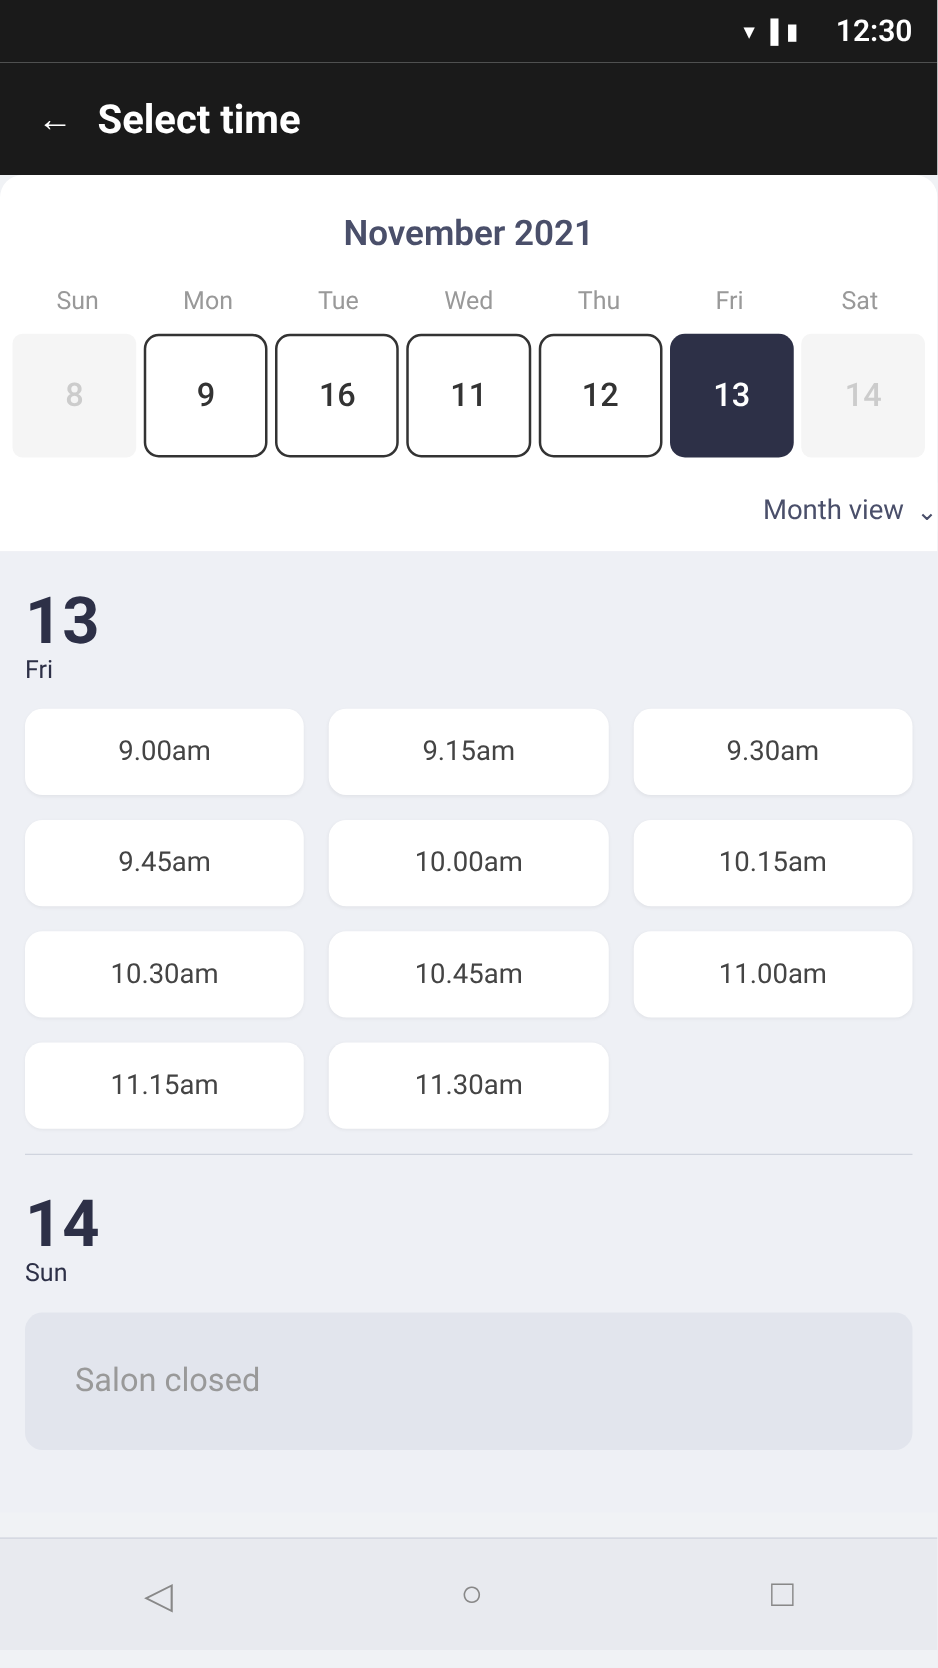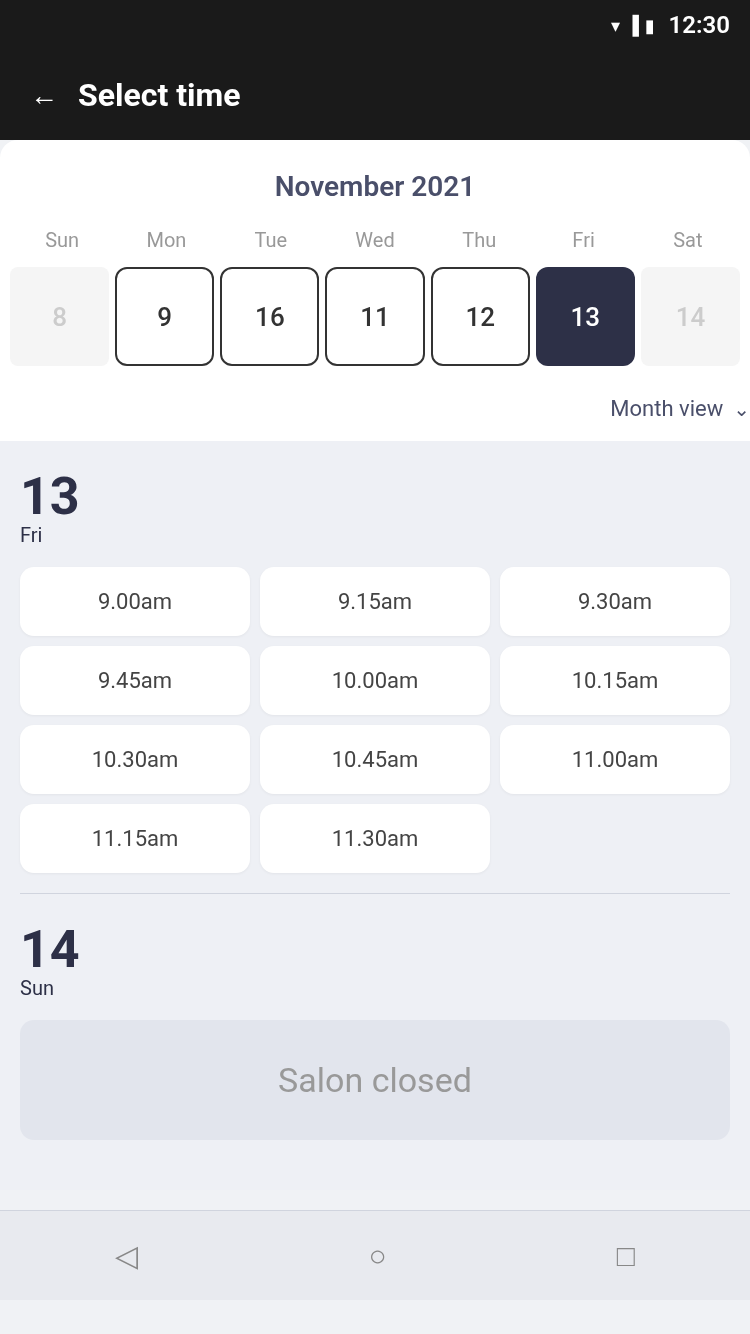--- a/index.html
+++ b/index.html
@@ -24,21 +24,21 @@
     }
     .status-icons {
       display: flex;
       align-items: center;
       gap: 6px;
     }
     .status-time {
       color: white;
       font-size: 24px;
       font-weight: 600;
-      margin-left: 8px;
+      margin-left: 24px;
     }
     .wifi-icon, .signal-icon, .battery-icon {
       color: white;
       font-size: 18px;
     }
 
     
     .header {
       background: #1a1a1a;
       height: 90px;
@@ -165,21 +165,21 @@
     .day-name {
       font-size: 20px;
       color: #2d3047;
       font-weight: 400;
     }
 
     
     .time-slots {
       display: grid;
       grid-template-columns: repeat(3, 1fr);
-      gap: 10px;
+      gap: 20px;
     }
     .time-slot {
       background: white;
       border-radius: 14px;
       padding: 22px 10px;
       text-align: center;
       font-size: 22px;
       color: #444;
       cursor: pointer;
       box-shadow: 0 1px 3px rgba(0,0,0,0.05);
@@ -190,22 +190,22 @@
       height: 1px;
       background: #d0d4de;
       margin: 10px 0 30px 0;
     }
 
     
     .salon-closed-card {
       background: #e2e5ed;
       border-radius: 14px;
       padding: 40px;
-      text-align: center;
-      font-size: 34px;
+      text-align: left;
+      font-size: 26px;
       color: #999;
     }
 
     
     .nav-bar {
       background: #e8eaef;
       height: 90px;
       display: flex;
       align-items: center;
       justify-content: space-around;

